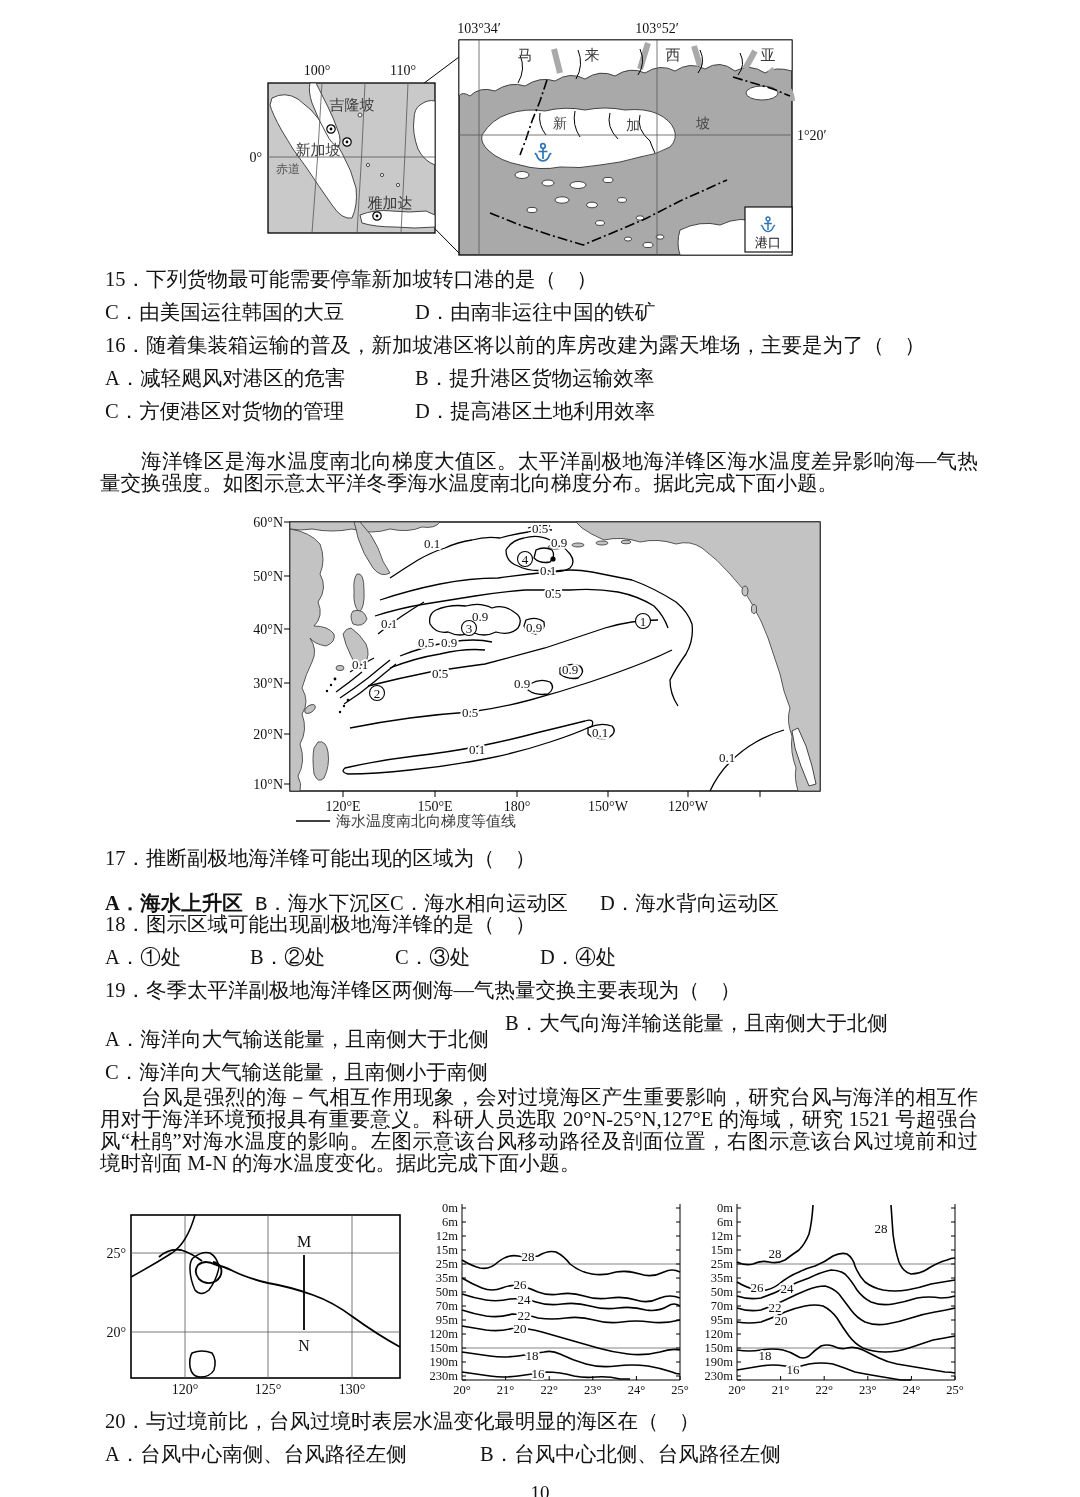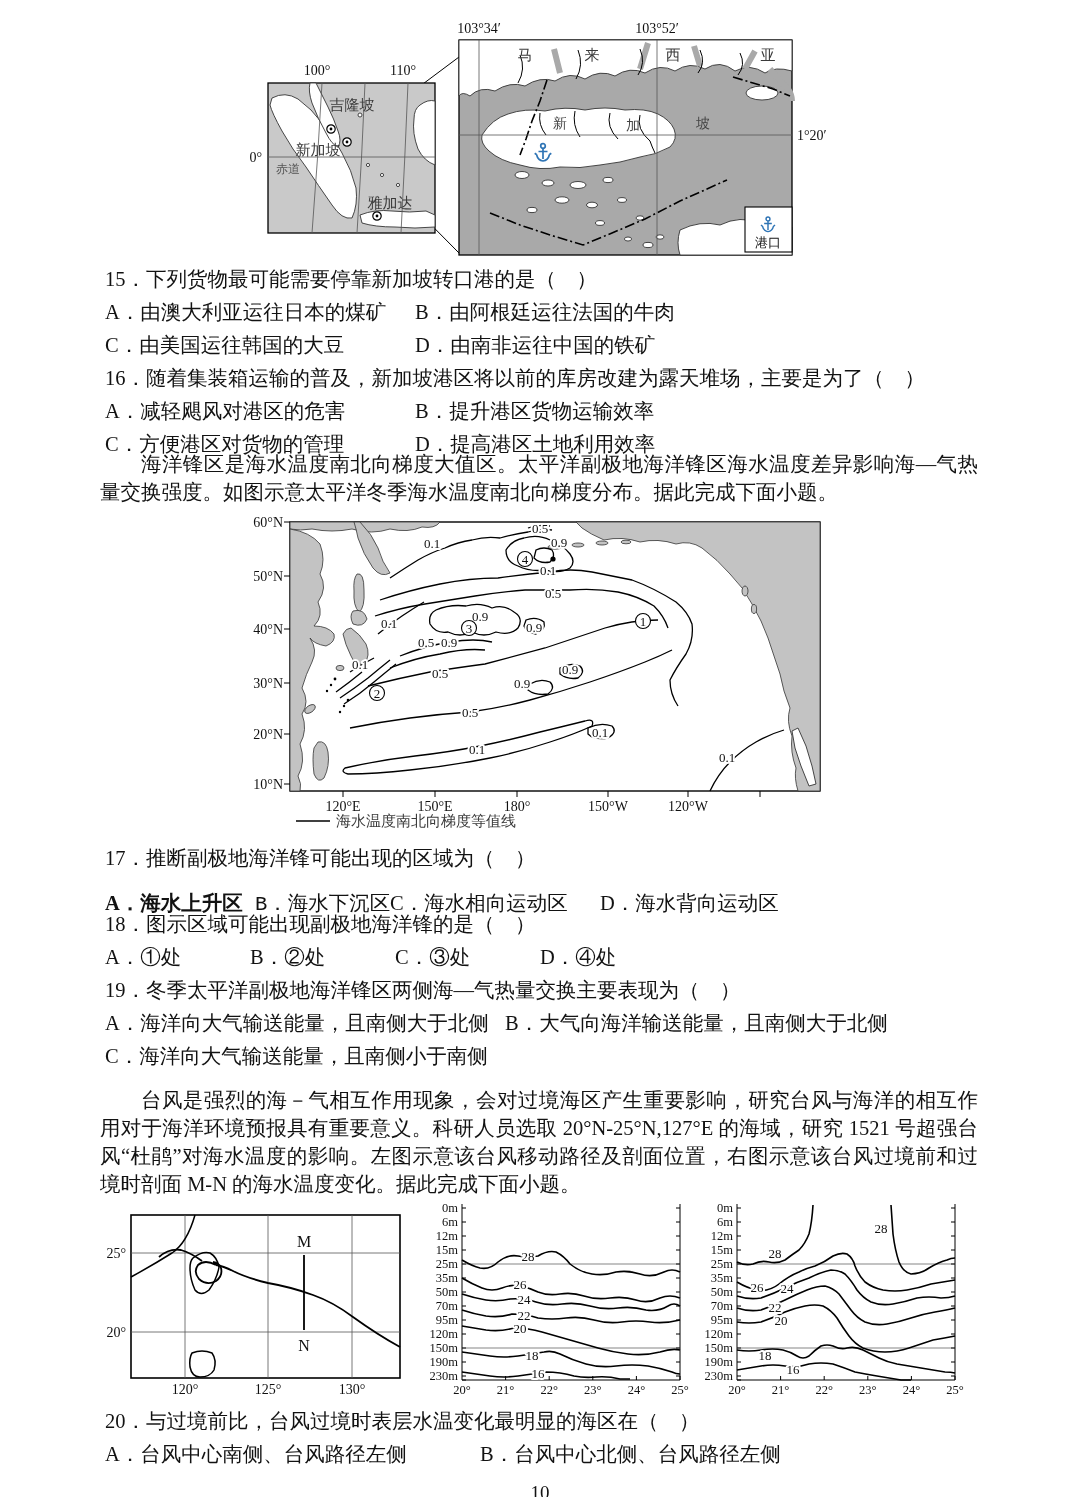--- a/index.html
+++ b/index.html
@@ -1,23 +1,23 @@
 <!DOCTYPE html>
 <html><head>
 <meta charset="utf-8">
 <style>
   html,body{margin:0;padding:0;background:#e8e8e8;}
   .page{position:relative;width:1080px;height:1497px;background:#ffffff;margin:0 auto;
         font-family:"Liberation Serif","DejaVu Serif",serif;color:#121212;overflow:hidden;}
   .abs{position:absolute;}
   .line{height:33px;line-height:33px;font-size:20.5px;white-space:nowrap;}
-  .para{font-size:20.5px;line-height:28px;text-align:justify;text-indent:2em;}
+  .para{font-size:20.5px;line-height:22px;text-align:justify;text-indent:2em;}
   .optrow{display:flex;}
   .c310{width:310px;flex:none;}
-  .c400{width:400px;flex:none;}
+  .c400{width:400px;flex:none;margin-top:16px;}
   .c375{width:375px;flex:none;}
   .w150{display:inline-block;width:150px;font-weight:bold;}
   .w135{display:inline-block;width:135px;font-family:Liberation Mono, monospace;}
   .w210{display:inline-block;width:210px;margin-top:12px;}
   .w145{display:inline-block;width:145px;}
   .footer{width:1080px;text-align:center;font-size:19px;margin-top:16px;}
   svg{display:block;}
   svg text{font-family:"Liberation Serif","DejaVu Serif",serif;fill:#111;}
   .maplab{font-size:14px;}
   .maplab13{font-size:13px;}
@@ -137,24 +137,20 @@
       <g>
         <rect x="745" y="194" width="47" height="45" fill="#fff" stroke="#000" stroke-width="1.1"></rect>
         <use href="#anchor" x="768" y="211" transform="translate(768,211) scale(0.85) translate(-768,-211)"></use>
         <text class="maplab13" x="768" y="234" text-anchor="middle">港口</text>
       </g>
     </g>
   </svg>
 
   <div class="abs" style="left:105px;top:263px;width:870px">
     <div class="line">15．下列货物最可能需要停靠新加坡转口港的是（　）</div>
-    <div class="line optrow">
-      <span class="c310">A．由澳大利亚运往日本的煤矿</span>
-      <span>B．由阿根廷运往法国的牛肉</span>
-    </div>
     <div class="line optrow">
       <span class="c310">C．由美国运往韩国的大豆</span>
       <span>D．由南非运往中国的铁矿</span>
     </div>
     <div class="line">16．随着集装箱运输的普及，新加坡港区将以前的库房改建为露天堆场，主要是为了（　）</div>
     <div class="line optrow">
       <span class="c310">A．减轻飓风对港区的危害</span>
       <span>B．提升港区货物运输效率</span>
     </div>
     <div class="line optrow">

